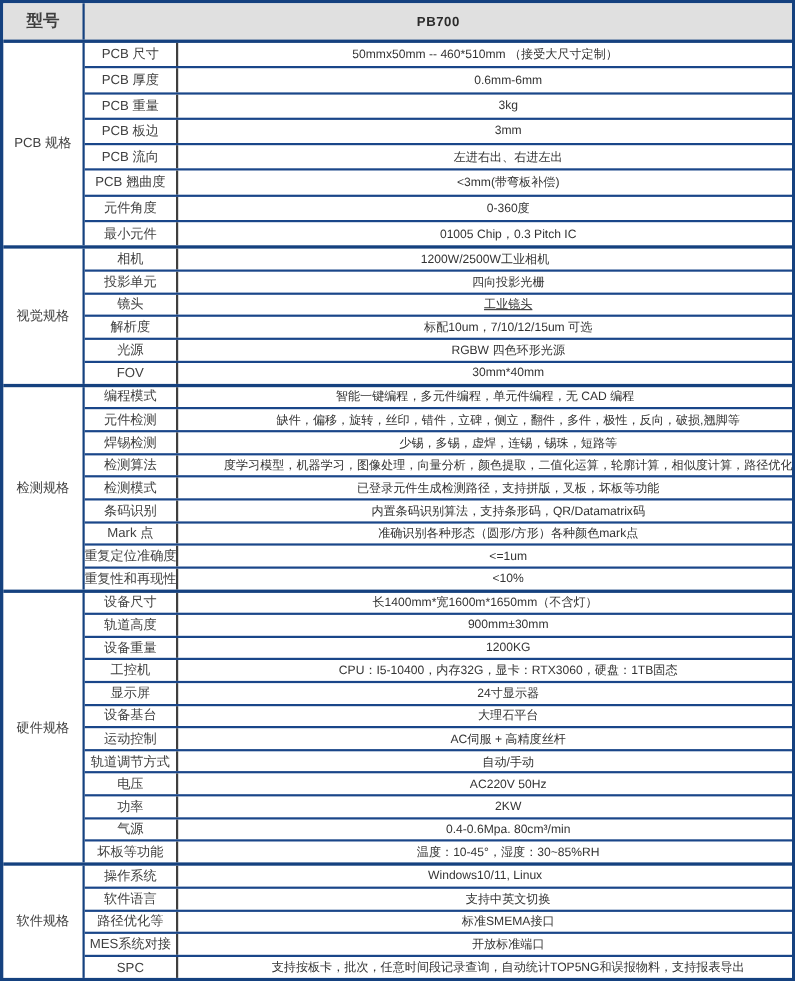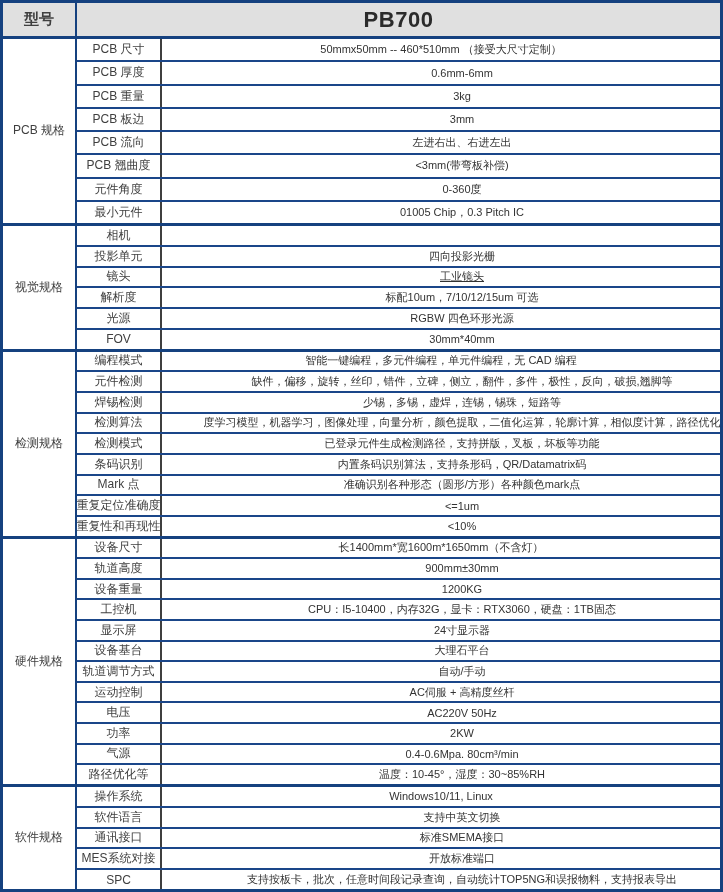--- a/index.html
+++ b/index.html
@@ -21,21 +21,21 @@
   .hdr-model{
     box-sizing:border-box;
     width:74px;
     border-right:2px solid #15417f;
     display:flex;align-items:center;justify-content:center;
     font-size:15px;font-weight:bold;color:#3f3f3f;
   }
   .hdr-name{
     flex:1;
     display:flex;align-items:center;justify-content:center;
-    font-size:22px;font-weight:bold;color:#2b2b2b;
+    font-size:12px;font-weight:bold;color:#2b2b2b;
     letter-spacing:.5px;
   }
   
   .body{flex:1;display:flex;flex-direction:column;}
   .section{display:flex;min-height:0;}
   .section + .section{border-top:3px solid #15417f;}
   .sec-pcb{flex:9;}  .sec-vision{flex:6;}  .sec-inspect{flex:9;}
   .sec-hw{flex:12;}  .sec-sw{flex:5;}
   .category{
     box-sizing:border-box;
@@ -113,20 +113,21 @@
             <div class="value">01005 Chip，0.3 Pitch IC</div>
           </div>
       </div>
     </div>
 
     <div class="section sec-vision">
       <div class="category">视觉规格</div>
       <div class="rows">
         <div class="row">
             <div class="label">相机</div>
+            <div class="value">1200W/2500W工业相机</div>
           </div>
         <div class="row">
             <div class="label">投影单元</div>
             <div class="value">四向投影光栅</div>
           </div>
         <div class="row">
             <div class="label">镜头</div>
             <div class="value u">工业镜头</div>
           </div>
         <div class="row">
@@ -207,59 +208,59 @@
           </div>
         <div class="row">
             <div class="label">显示屏</div>
             <div class="value">24寸显示器</div>
           </div>
         <div class="row">
             <div class="label">设备基台</div>
             <div class="value">大理石平台</div>
           </div>
         <div class="row">
+            <div class="label">运动控制</div>
+            <div class="value">AC伺服 + 高精度丝杆</div>
+          </div>
+        <div class="row">
             <div class="label">轨道调节方式</div>
             <div class="value">自动/手动</div>
           </div>
         <div class="row">
-            <div class="label">运动控制</div>
-            <div class="value">AC伺服 + 高精度丝杆</div>
-          </div>
-        <div class="row">
             <div class="label">电压</div>
             <div class="value">AC220V 50Hz</div>
           </div>
         <div class="row">
             <div class="label">功率</div>
             <div class="value">2KW</div>
           </div>
         <div class="row">
             <div class="label">气源</div>
             <div class="value">0.4-0.6Mpa. 80cm³/min</div>
           </div>
         <div class="row">
-            <div class="label">路径优化等</div>
+            <div class="label">坏板等功能</div>
             <div class="value">温度：10-45°，湿度：30~85%RH</div>
           </div>
       </div>
     </div>
 
     <div class="section sec-sw">
       <div class="category">软件规格</div>
       <div class="rows">
         <div class="row">
             <div class="label">操作系统</div>
             <div class="value">Windows10/11, Linux</div>
           </div>
         <div class="row">
             <div class="label">软件语言</div>
             <div class="value">支持中英文切换</div>
           </div>
         <div class="row">
-            <div class="label">通讯接口</div>
+            <div class="label">路径优化等</div>
             <div class="value">标准SMEMA接口</div>
           </div>
         <div class="row">
             <div class="label">MES系统对接</div>
             <div class="value">开放标准端口</div>
           </div>
         <div class="row">
             <div class="label">SPC</div>
             <div class="value">支持按板卡，批次，任意时间段记录查询，自动统计TOP5NG和误报物料，支持报表导出</div>
           </div>

